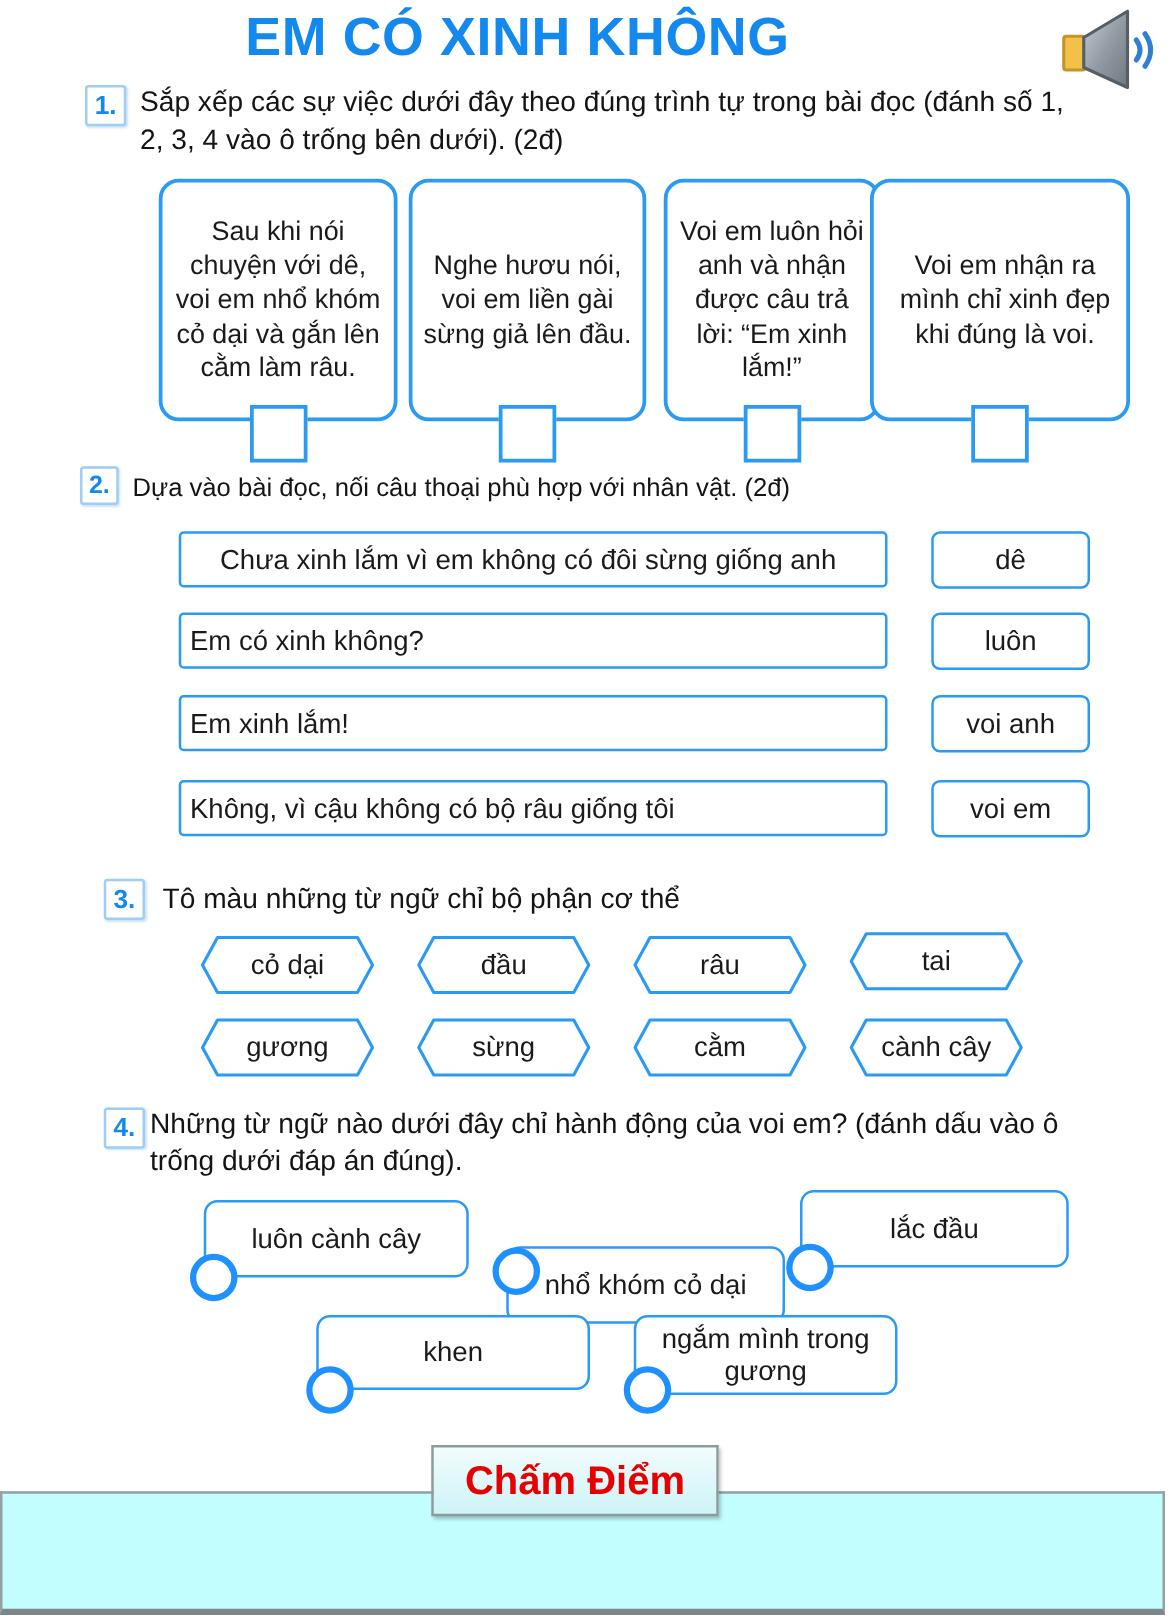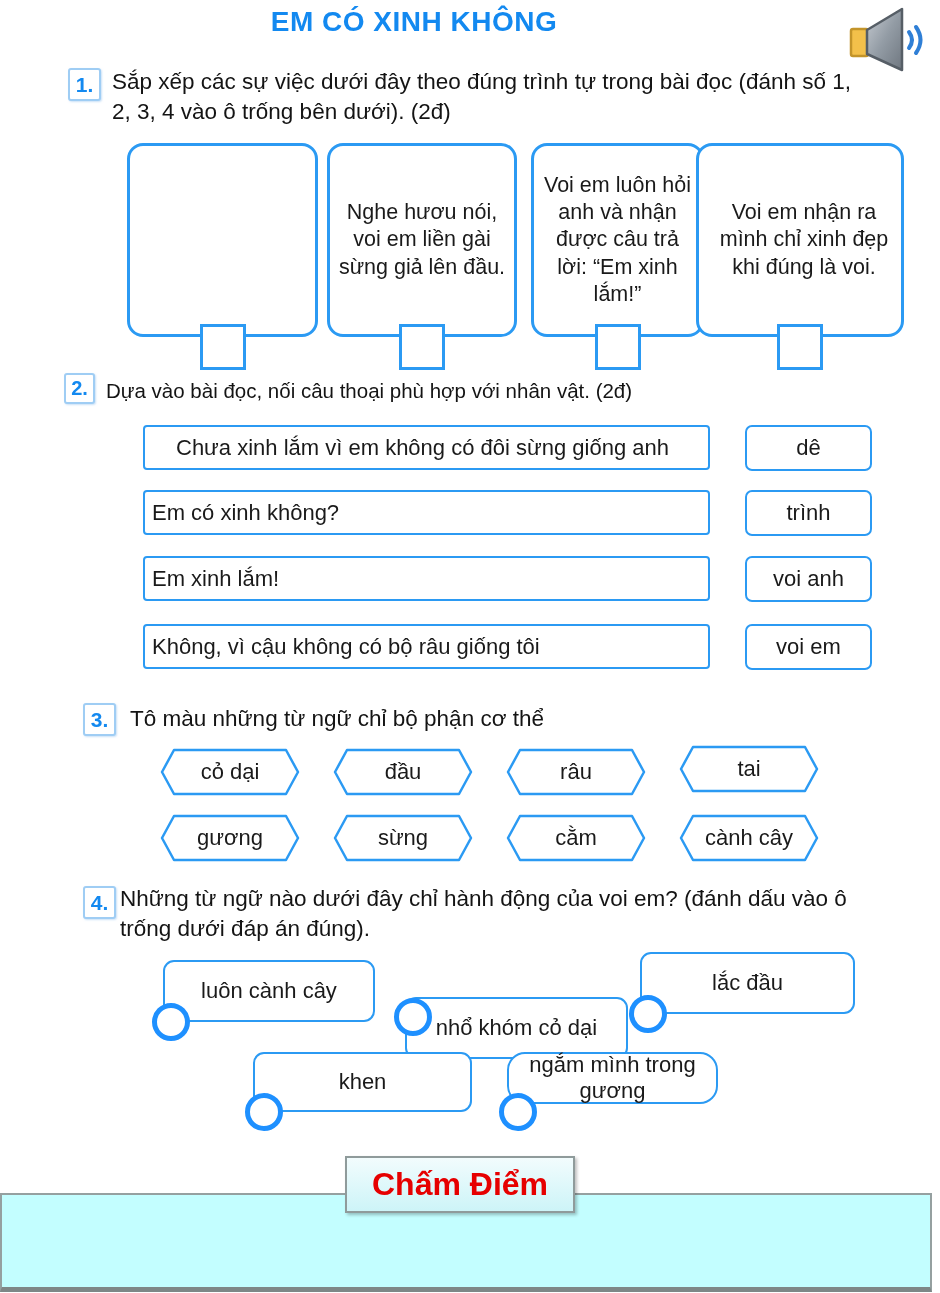--- a/index.html
+++ b/index.html
@@ -4,21 +4,21 @@
 <style>
   html,body{margin:0;padding:0;}
   body{
     width:940px;height:1293px;position:relative;background:#ffffff;
     font-family:"Liberation Sans",sans-serif;color:#1a1a1a;overflow:hidden;
   }
   .abs{position:absolute;box-sizing:border-box;}
   
   .page-title{
     left:0;top:6px;width:828px;text-align:center;
-    font-size:28px;font-weight:bold;color:#1389f0;letter-spacing:.5px;
+    font-size:43px;font-weight:bold;color:#1389f0;letter-spacing:.5px;
   }
   
   .qbadge{
     width:33px;height:33px;border:2px solid #9fcdf4;border-radius:3px;
     background:#fff;color:#1389f0;font-weight:bold;font-size:21px;
     display:flex;align-items:center;justify-content:center;
     box-shadow:1px 1px 2px rgba(160,200,240,.55);
   }
   .qprompt{font-size:22.5px;line-height:1.32;color:#141414;}
   
@@ -89,20 +89,21 @@
     <polygon points="24,28 59,7 59,68 24,52" fill="url(#hornG)" stroke="#565e66" stroke-width="2.5" stroke-linejoin="round"></polygon>
     <path d="M66,30 Q72,38 66,46" fill="none" stroke="#2f7fd6" stroke-width="4" stroke-linecap="round"></path>
     <path d="M73,25 Q82,38 73,51" fill="none" stroke="#2f7fd6" stroke-width="4" stroke-linecap="round"></path>
   </svg>
 </div>
 
 <div class="abs qbadge" style="left:68px;top:68px;">1.</div>
 <div class="abs qprompt" style="left:112px;top:67px;width:745px;">Sắp xếp các sự việc dưới đây theo đúng trình tự trong bài đọc (đánh số 1, 2, 3, 4 vào ô trống bên dưới). (2đ)</div>
 
 <div class="abs seq-card" style="left:127px;width:191px;">
+  <span>Sau khi nói chuyện với dê, voi em nhổ khóm cỏ dại và gắn lên cằm làm râu.</span>
   <div class="seq-square"></div>
 </div>
 <div class="abs seq-card" style="left:327px;width:190px;">
   <span>Nghe hươu nói, voi em liền gài sừng giả lên đầu.</span>
   <div class="seq-square"></div>
 </div>
 <div class="abs seq-card" style="left:531px;width:173px;">
   <span>Voi em luôn hỏi anh và nhận được câu trả lời: “Em xinh lắm!”</span>
   <div class="seq-square"></div>
 </div>
@@ -111,21 +112,21 @@
   <div class="seq-square"></div>
 </div>
 
 <div class="abs qbadge" style="left:64px;top:373px;width:31px;height:31px;font-size:20px;">2.</div>
 <div class="abs qprompt" style="left:106px;top:377px;font-size:20.5px;">Dựa vào bài đọc, nối câu thoại phù hợp với nhân vật.  (2đ)</div>
 
 <div class="abs quote-box" style="top:425px;padding-left:31px;">Chưa xinh lắm vì em không có đôi sừng giống anh</div>
 <div class="abs char-box" style="top:425px;">dê</div>
 
 <div class="abs quote-box" style="top:490px;">Em có xinh không?</div>
-<div class="abs char-box" style="top:490px;">trình</div>
+<div class="abs char-box" style="top:490px;">luôn</div>
 
 <div class="abs quote-box" style="top:556px;">Em xinh lắm!</div>
 <div class="abs char-box" style="top:556px;">voi anh</div>
 
 <div class="abs quote-box" style="top:624px;">Không, vì cậu không có bộ râu giống tôi</div>
 <div class="abs char-box" style="top:624px;">voi em</div>
 
 <div class="abs qbadge" style="left:83px;top:703px;">3.</div>
 <div class="abs qprompt" style="left:130px;top:704px;">Tô màu những từ ngữ chỉ bộ phận cơ thể</div>
 
@@ -178,21 +179,21 @@
   <span>cành cây</span>
 </div>
 
 <div class="abs qbadge" style="left:83px;top:886px;">4.</div>
 <div class="abs qprompt" style="left:120px;top:884px;width:748px;">Những từ ngữ nào dưới đây chỉ hành động của voi em? (đánh dấu vào ô trống dưới đáp án đúng).</div>
 
 <div class="abs action-box" style="left:163px;top:960px;width:212px;height:62px;">luôn cành cây</div>
 <div class="abs action-box" style="left:405px;top:955px;width:223px;height:62px;margin-top:42px;">nhổ khóm cỏ dại</div>
 <div class="abs action-box" style="left:640px;top:952px;width:215px;height:62px;">lắc đầu</div>
 <div class="abs action-box" style="left:253px;top:1052px;width:219px;height:60px;">khen</div>
-<div class="abs action-box" style="left:507px;top:1052px;width:211px;height:52px;padding:0 14px;border-radius:18px;">ngắm mình trong gương</div>
+<div class="abs action-box" style="left:507px;top:1052px;width:211px;height:64px;padding:0 14px;">ngắm mình trong gương</div>
 
 <div class="abs answer-circle" style="left:152px;top:1003px;"></div>
 <div class="abs answer-circle" style="left:394px;top:998px;"></div>
 <div class="abs answer-circle" style="left:629px;top:995px;"></div>
 <div class="abs answer-circle" style="left:245px;top:1093px;"></div>
 <div class="abs answer-circle" style="left:499px;top:1093px;"></div>
 
 <div class="abs score-panel"></div>
 <div class="abs grade-btn">Chấm Điểm</div>
 

